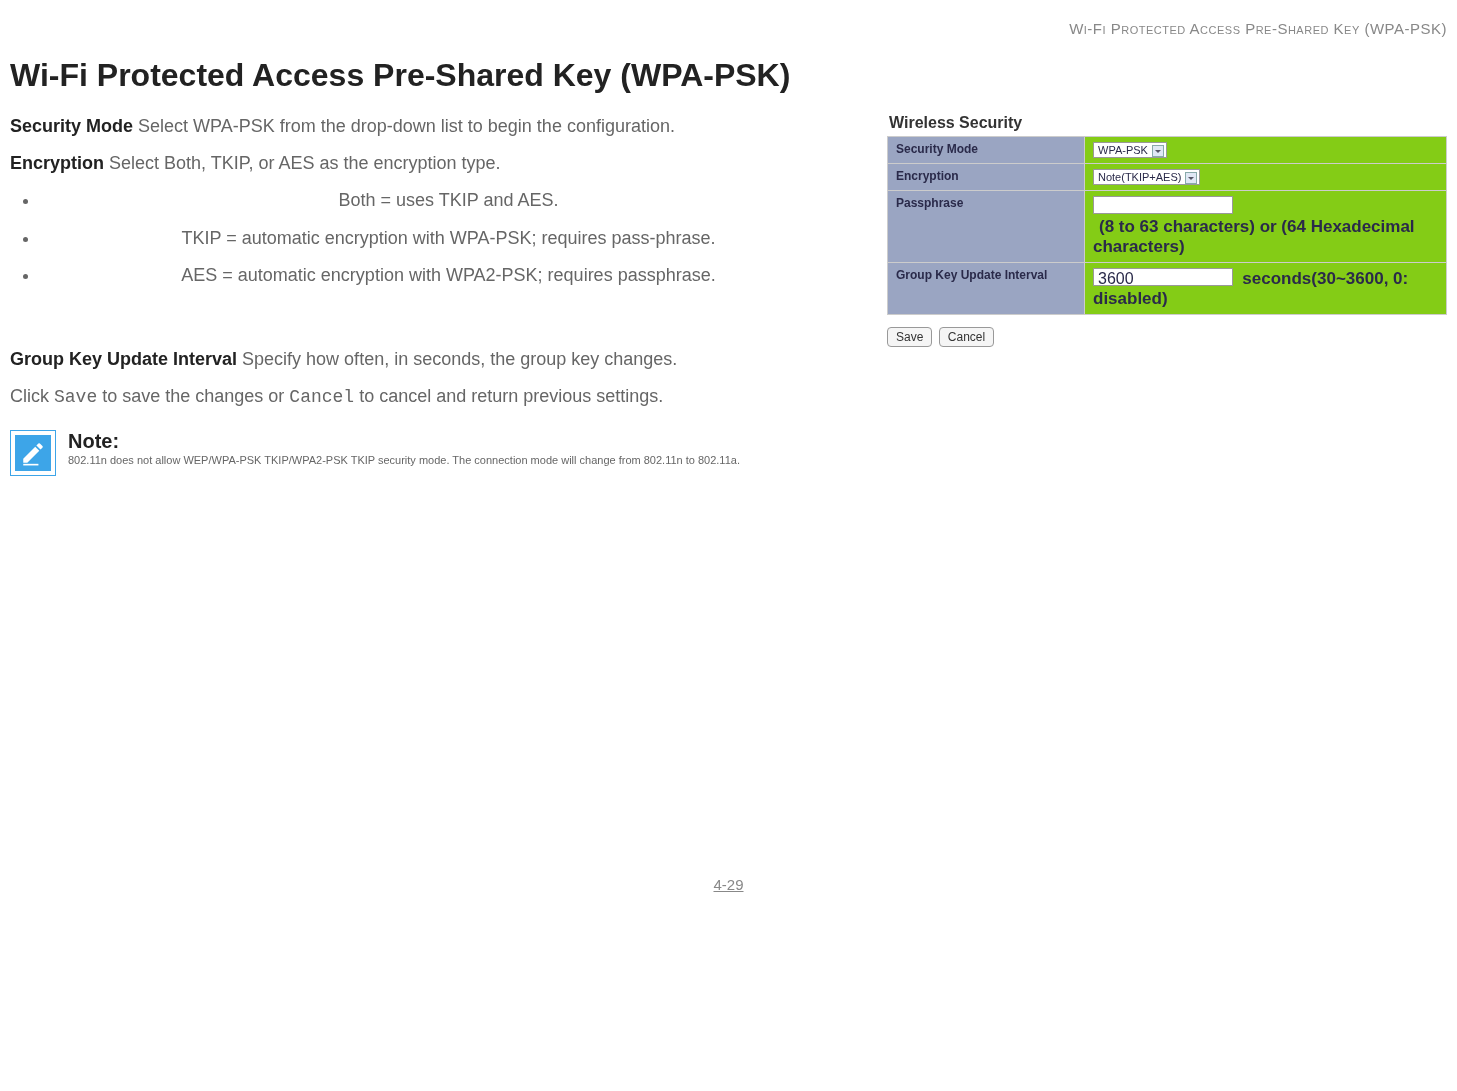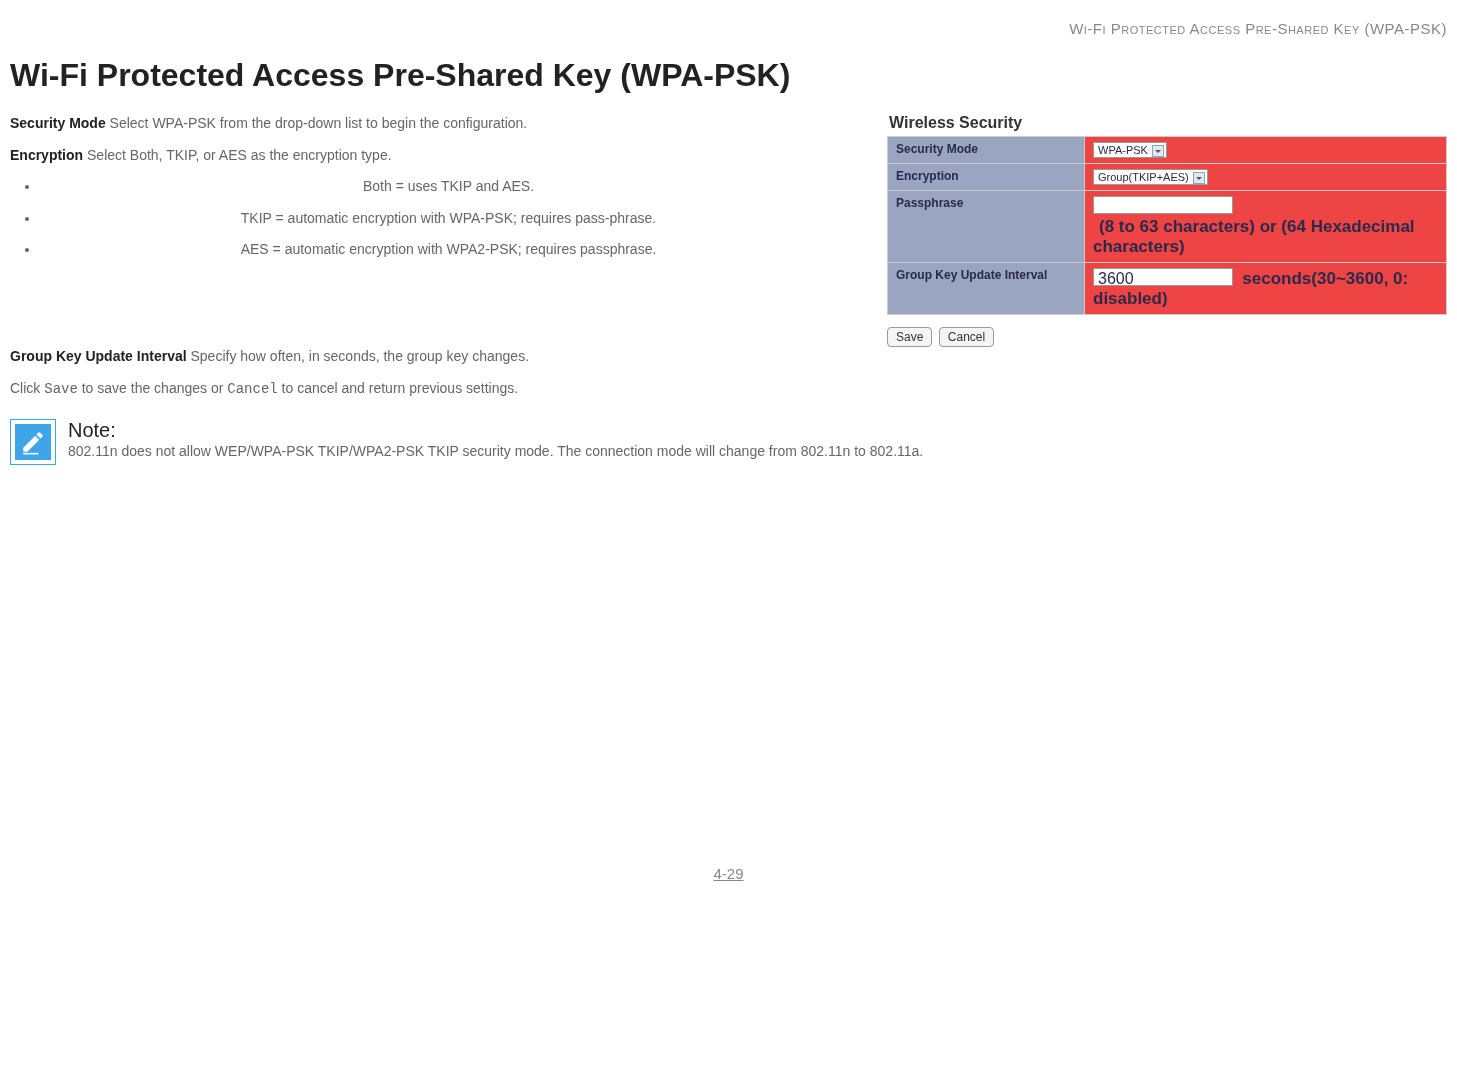--- a/index.html
+++ b/index.html
@@ -24,21 +24,21 @@
       margin: 0 0 20px 0;
     }
     .content-wrap {
       display: flex;
       align-items: flex-start;
       gap: 30px;
     }
     .text-col {
       flex: 1;
       color: #666;
-      font-size: 14px;
+      font-size: 18px;
       line-height: 1.4;
     }
     .text-col p {
       margin: 0 0 12px 0;
     }
     .text-col strong {
       color: #222;
     }
     .text-col ul {
       margin: 0 0 12px 0;
@@ -77,21 +77,21 @@
       padding: 5px 8px;
       color: #2a2a4a;
       vertical-align: top;
     }
     .form-table td.label-cell {
       width: 180px;
       font-weight: bold;
       background: #9aa5c2;
     }
     .form-table td.field-cell {
-      background: #ef4444;
+      background: #84cc16;
     }
     .form-select {
       background: #fff;
       border: 1px solid #999;
       font-size: 11px;
       padding: 1px 18px 1px 4px;
       display: inline-block;
       position: relative;
     }
     .form-select .arrow {
@@ -167,26 +167,26 @@
     }
     .note-icon-inner svg {
       width: 26px;
       height: 26px;
       fill: #fff;
     }
     .note-text {
       flex: 1;
     }
     .note-label {
-      font-weight: normal;
+      font-weight: bold;
       font-size: 20px;
       color: #222;
     }
     .note-body {
-      font-size: 14px;
+      font-size: 11px;
       color: #666;
       line-height: 1.3;
     }
     .page-num {
       text-align: center;
       color: #888;
       font-size: 15px;
       margin-top: 400px;
       text-decoration: underline;
     }
@@ -223,21 +223,21 @@
           <span class="form-select">
             <span>WPA-PSK</span>
             <span class="arrow"></span>
           </span>
         </td>
       </tr>
       <tr>
         <td class="label-cell">Encryption</td>
         <td class="field-cell">
           <span class="form-select">
-            <span>Group(TKIP+AES)</span>
+            <span>Note(TKIP+AES)</span>
             <span class="arrow"></span>
           </span>
         </td>
       </tr>
       <tr>
         <td class="label-cell">Passphrase</td>
         <td class="field-cell">
           <span class="form-input"></span><br>
           <span class="hint">(8 to 63 characters) or (64 Hexadecimal characters)</span>
         </td>

